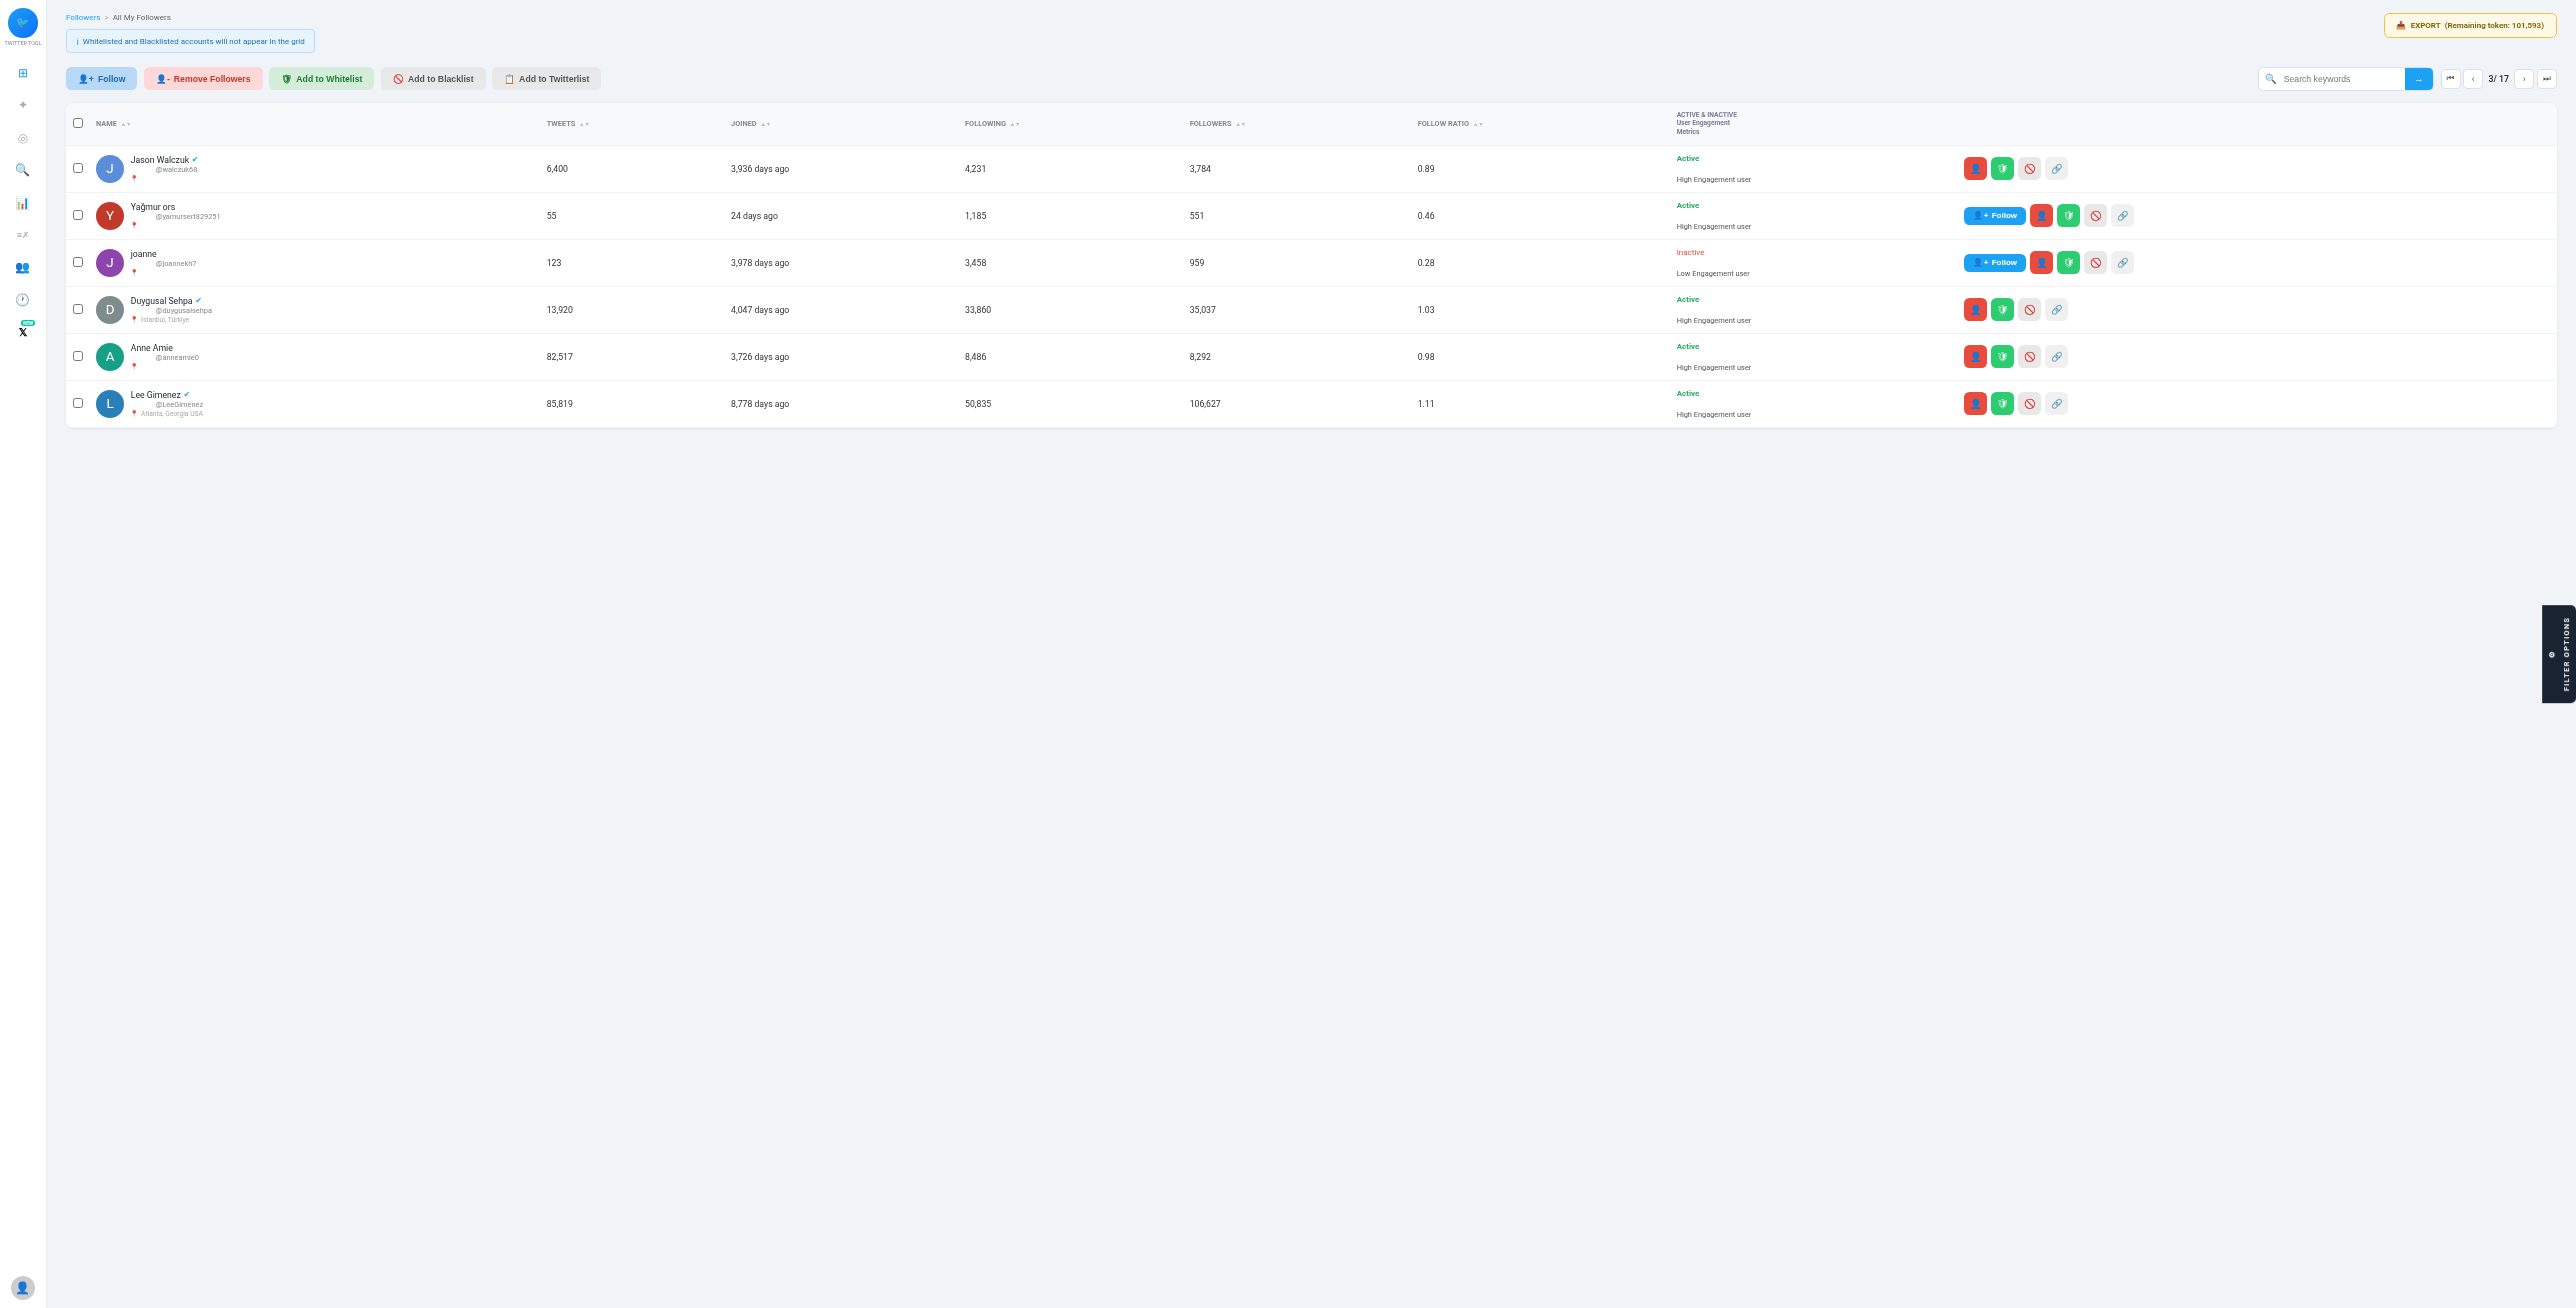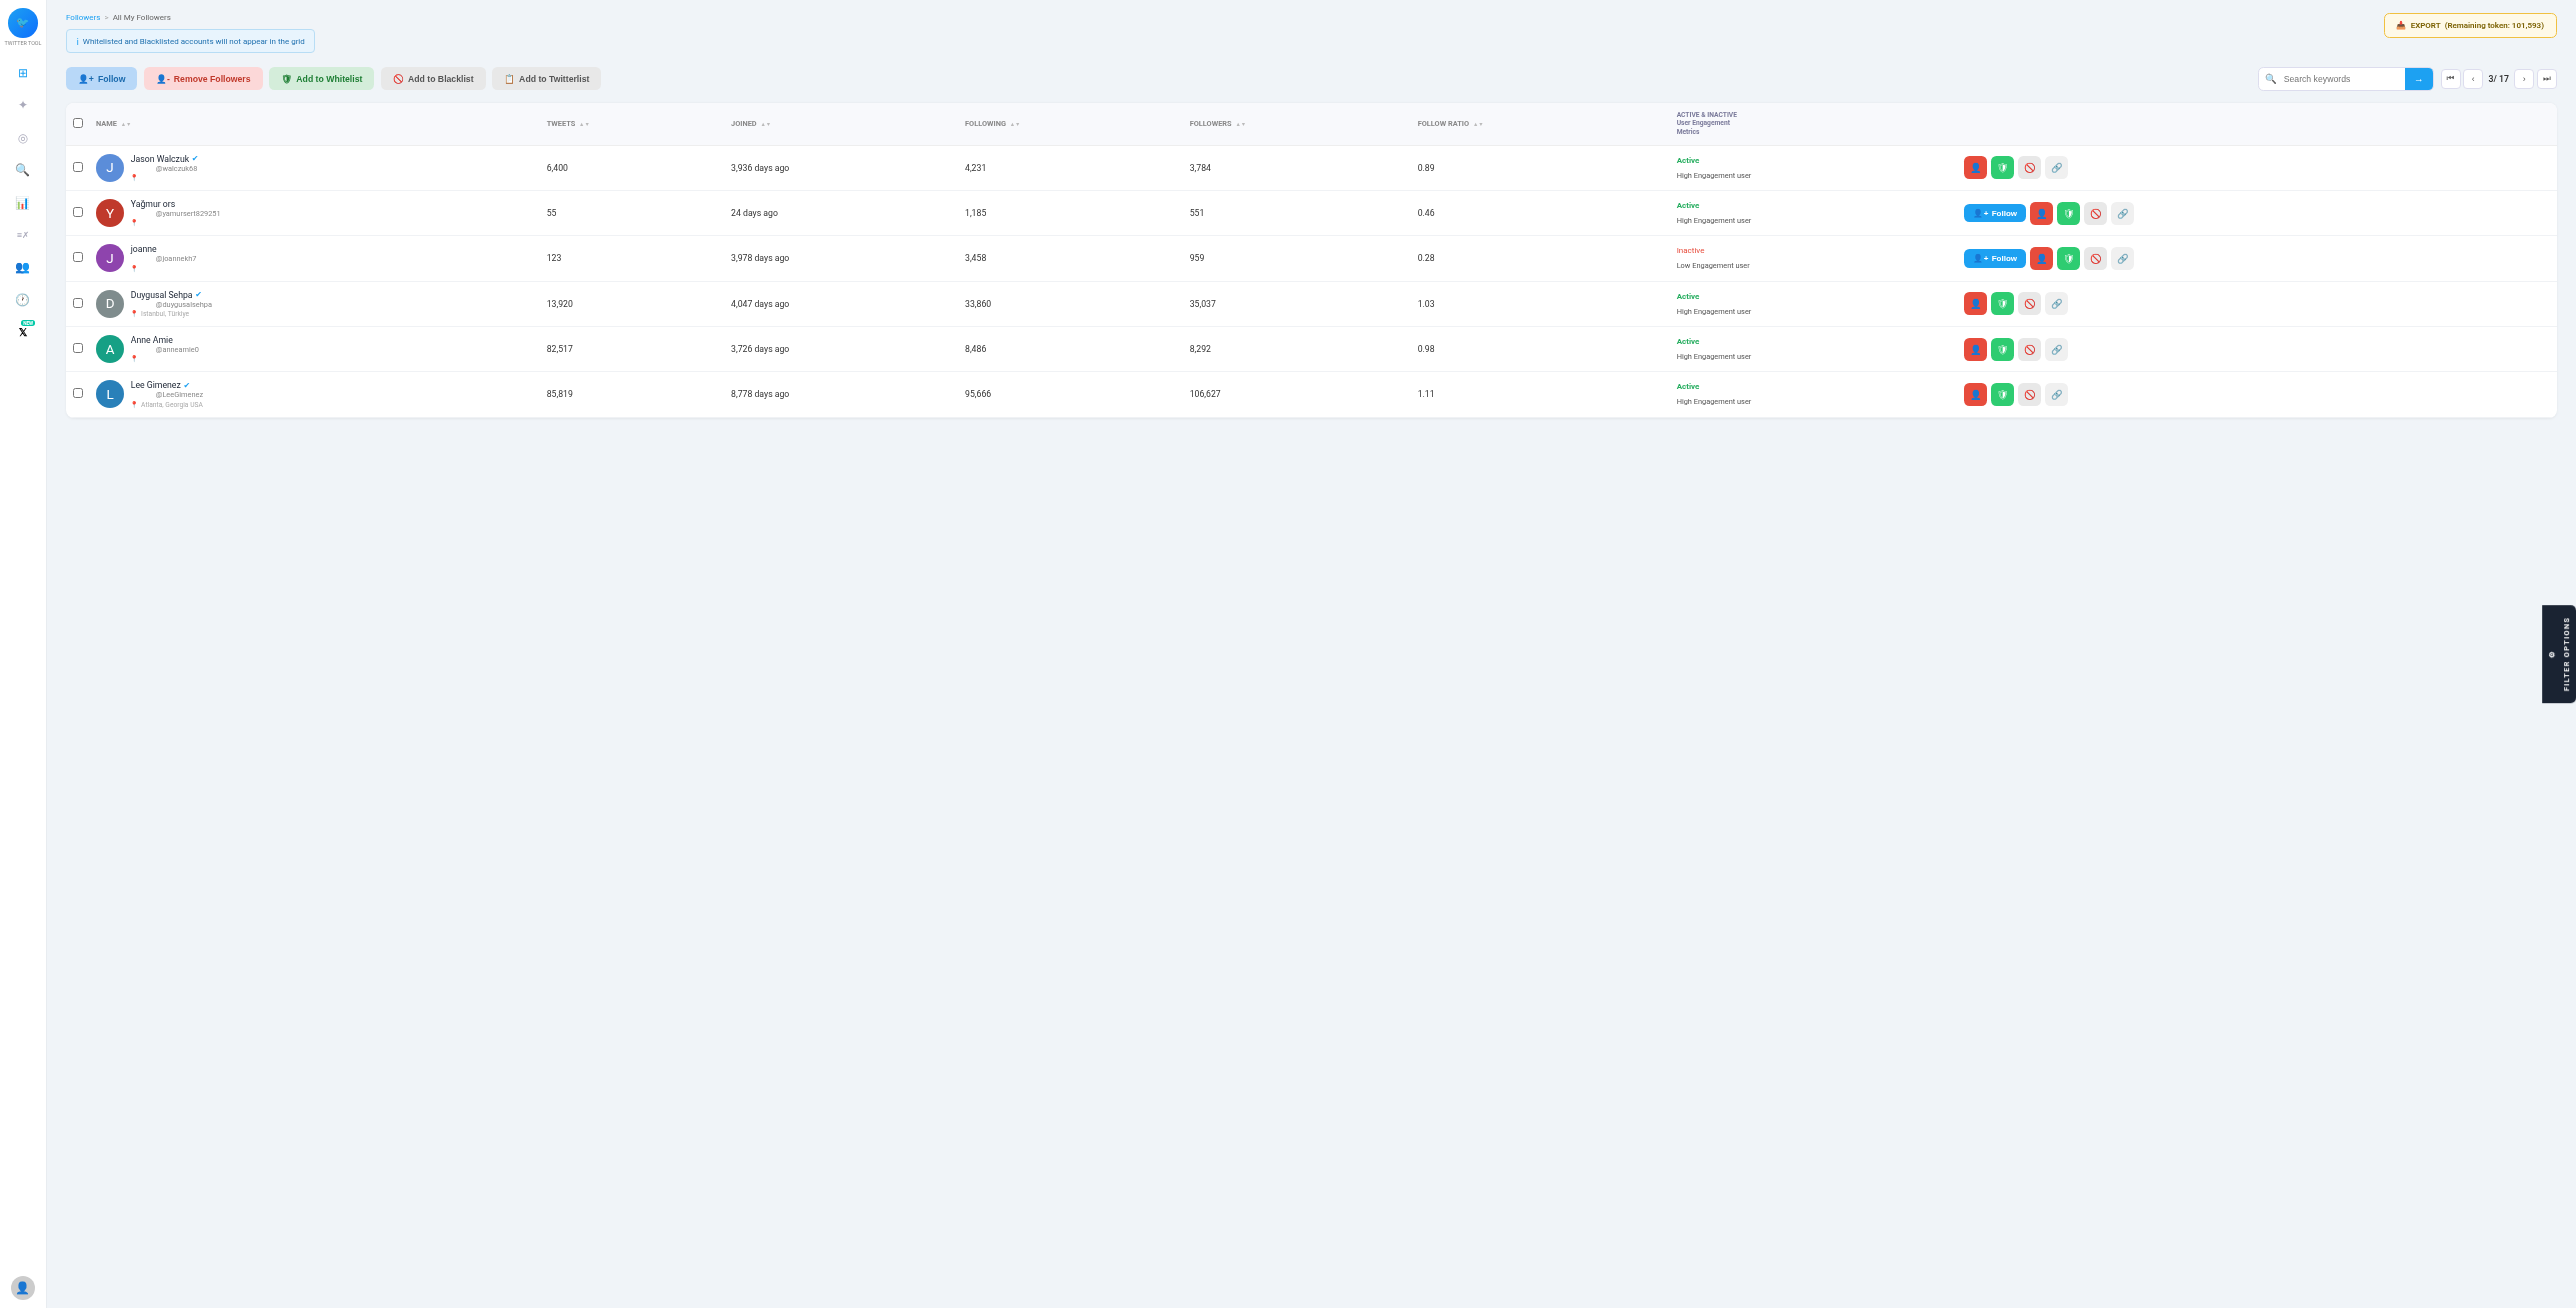--- a/index.html
+++ b/index.html
@@ -196,21 +196,21 @@
       background: #ddd; overflow: hidden; flex-shrink: 0;
       display: flex; align-items: center; justify-content: center;
       font-size: 13.4px; color: #fff;
     }
     .user-info { display: flex; flex-direction: column; }
     .user-name { font-weight: 400; font-size: 8.7px; color: #1a2332; display: flex; align-items: center; gap: 2.7px; }
     .verified-icon { color: #1da1f2; font-size: 8px; }
     .user-handle { font-size: 7.4px; color: #888; padding-left: 25px; }
     .user-location { font-size: 6.7px; color: #aaa; display: flex; align-items: center; gap: 2px; margin-top: 1.3px; }
 
-    .status-cell { display: flex; flex-direction: column; gap: 6px; }
+    .status-cell { display: flex; flex-direction: column; gap: 12px; }
     .status-active { color: #27ae60; font-weight: 700; font-size: 8px; }
     .status-inactive { color: #e74c3c; font-weight: 400; font-size: 8px; }
     .engagement-label { font-size: 7.4px; color: #555; }
 
     .row-actions { display: flex; align-items: center; gap: 4px; }
     .action-icon-btn {
       width: 23px; height: 23px;
       border-radius: 5.4px; border: none;
       display: flex; align-items: center; justify-content: center;
       cursor: pointer; font-size: 9.4px;
@@ -583,21 +583,21 @@
           <div class="user-name">
             Lee Gimenez <span class="verified-icon">✔</span>
           </div>
           <div class="user-handle">@LeeGimenez</div>
           <div class="user-location"><span>📍</span>Atlanta, Georgia USA</div>
         </div>
       </div>
     </td>
     <td class="num-cell">85,819</td>
     <td class="num-cell">8,778 days ago</td>
-    <td class="num-cell">95,666</td>
+    <td class="num-cell">50,835</td>
     <td class="num-cell">106,627</td>
     <td class="num-cell">1.11</td>
     <td>
       <div class="status-cell">
         <div class="status-active">Active</div>
         <div class="engagement-label">High Engagement user</div>
       </div>
     </td>
     <td>
       <div class="row-actions">

